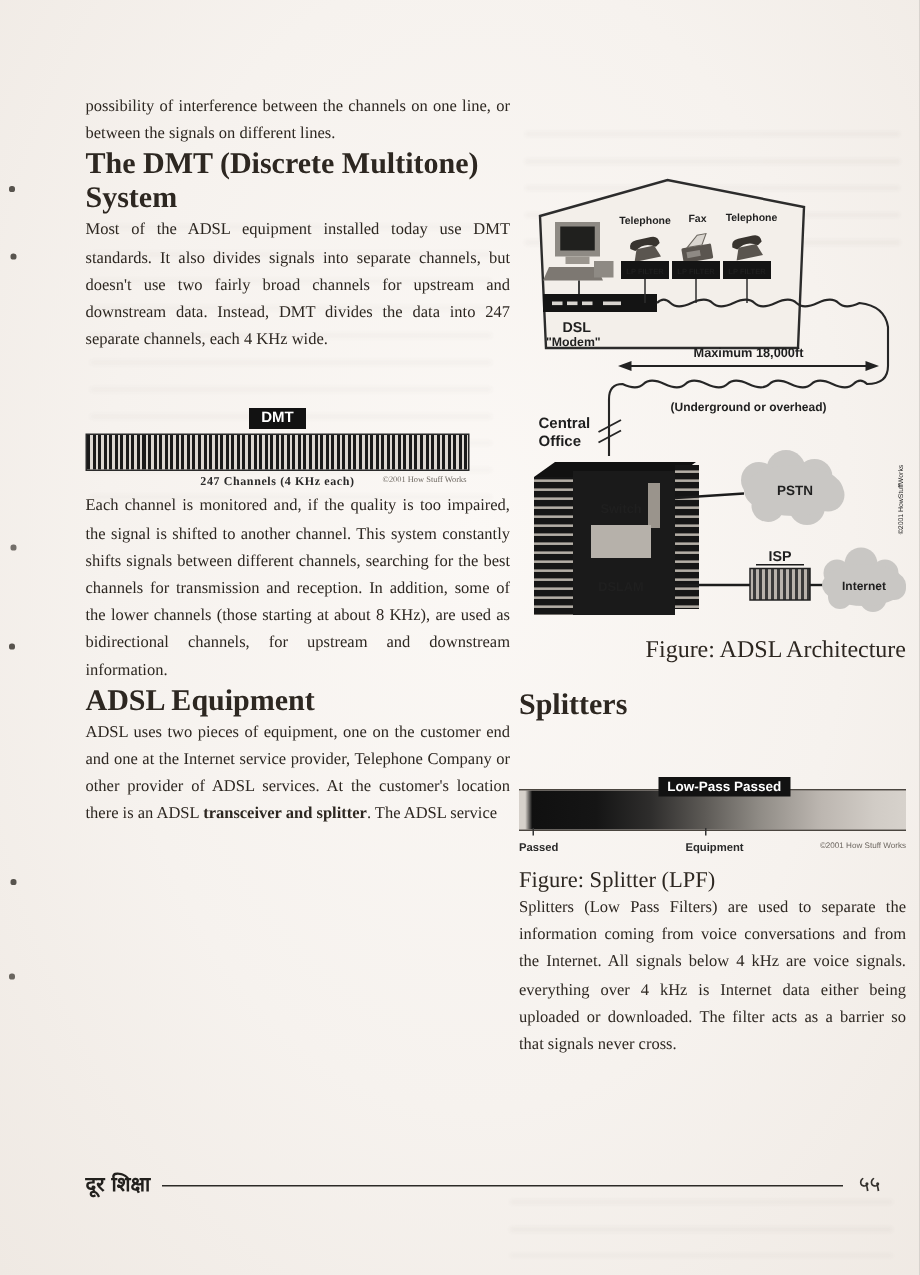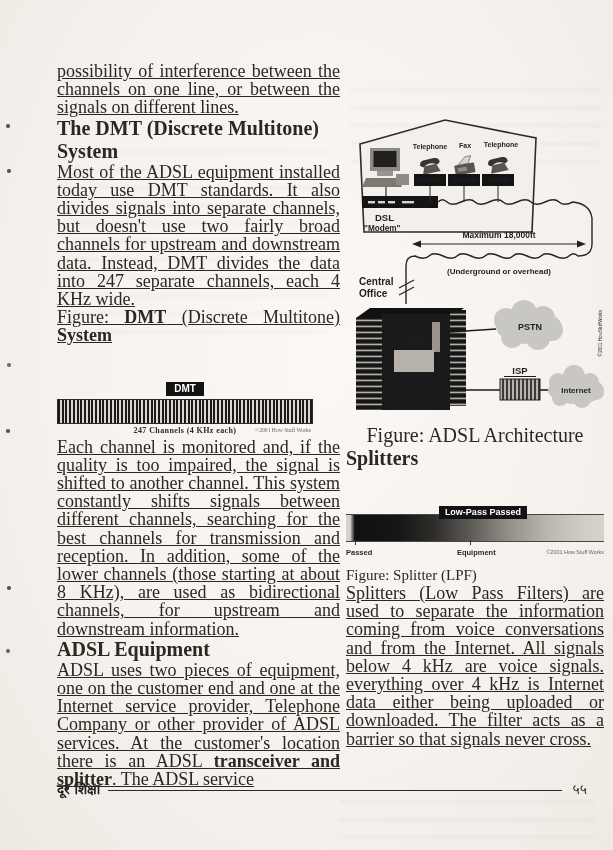--- a/index.html
+++ b/index.html
@@ -2,21 +2,21 @@
 <html><head>
 <meta charset="utf-8">
 <style>
   html,body{margin:0;padding:0;background:#cfcac5;}
   .page{position:relative;width:613px;height:850px;overflow:hidden;
     background:radial-gradient(ellipse at 52% 42%, #fbf8f5 0%, #f6f2ee 55%, #efe9e3 100%);
     font-family:"Liberation Serif", serif;color:#2d2721;}
   .col{position:absolute;}
   .col-left{left:57px;top:62px;width:283px;}
   .col-right{left:346px;top:78px;width:258px;}
-  p.body{margin:0;font-size:18px;line-height:18.2px;text-align:justify;text-decoration:underline;}
+  p.body{margin:0;font-size:11px;line-height:18.2px;text-align:justify;}
   .bold{font-weight:bold;}
   h3.head{font-size:20px;font-weight:bold;margin:0;}
   .h-dmt{margin:14px 0 10px;}
   .p2{margin:0;}
   .figcap{margin:10px 0 0;font-size:13.8px;}
   .h-equip{margin:13px 0 10px;}
   .p3{margin:16px 0 0;}
   .p4{margin:0;}
   
   .dmt-fig{margin:37px 0 0;width:256px;}
@@ -26,21 +26,21 @@
   .dmt-bar{height:23px;margin-top:3px;border:1px solid #2a2a2a;
     background:repeating-linear-gradient(90deg,#1a1a1a 0px,#1a1a1a 2px,#dcd7d1 2px,#dcd7d1 3.7px);}
   .dmt-caption-row{position:relative;margin-top:2px;height:12px;
     font-family:Liberation Serif, serif;}
   .dmt-caption{display:block;text-align:center;font-weight:bold;font-size:8px;letter-spacing:.4px;color:#2a2a2a;}
   .dmt-credit{position:absolute;right:2px;top:1px;font-size:5.6px;color:#6b655e;}
   
   .adsl-fig{margin:40px 0 0;}
   .ts{font-family:"Liberation Sans",sans-serif;fill:#1f1f1f;}
   .tb{font-weight:bold;}
-  .fig-caption{margin:2px 0 0;text-align:center;font-size:20px;}
+  .fig-caption{margin:2px 0 16px;text-align:right;font-size:16px;}
   .h-split{margin:26px 0 0;}
   
   .split-fig{position:relative;margin:36px 0 0;width:258px;padding-top:8px;}
   .split-label{position:absolute;top:0;left:36%;background:#121212;color:#fff;
     font-family:"Liberation Sans",sans-serif;font-weight:bold;font-size:9px;
     padding:1px 6px 2px;z-index:2;}
   .split-bar{height:26px;border-top:1.3px solid #4a453f;border-bottom:1.3px solid #4a453f;
     background:linear-gradient(90deg,#d6d1cb 0%,#d6d1cb 1.6%,#101010 3.4%,#151515 20%,#2e2d2c 34%,#5d5a56 48%,#8f8b85 62%,#bcb6b0 78%,#d1ccc6 92%,#d7d2cc 100%);}
   .split-tick{position:absolute;width:1.2px;height:5px;background:#333;top:34px;}
   .split-row{position:relative;height:13px;margin-top:6px;font-family:"Liberation Sans",sans-serif;}
@@ -75,21 +75,20 @@
   <div class="ghost" style="left:60px;top:150px;width:268px;height:190px;opacity:.03;"></div>
   <div class="ghost" style="left:340px;top:800px;width:255px;height:38px;"></div>
 
   <div class="col col-left">
     <p class="body">possibility of interference between the channels on one line, or between the signals on different lines.</p>
 
     <h3 class="head h-dmt">The DMT (Discrete Multitone) System</h3>
 
     <p class="body p2">Most of the ADSL equipment installed today use DMT standards. It also divides signals into separate channels, but doesn't use two fairly broad channels for upstream and downstream data. Instead, DMT divides the data into 247 separate channels, each 4 KHz wide.</p>
 
-    <p class="body figcap"><span>Figure: </span><span class="bold">DMT</span><span> (Discrete Multitone) </span><span class="bold">System</span></p>
 
     <div class="dmt-fig">
       <div class="dmt-label">DMT</div>
       <div class="dmt-bar"></div>
       <div class="dmt-caption-row">
         <span class="dmt-caption">247 Channels (4 KHz each)</span>
         <span class="dmt-credit">©2001 How Stuff Works</span>
       </div>
     </div>
 

